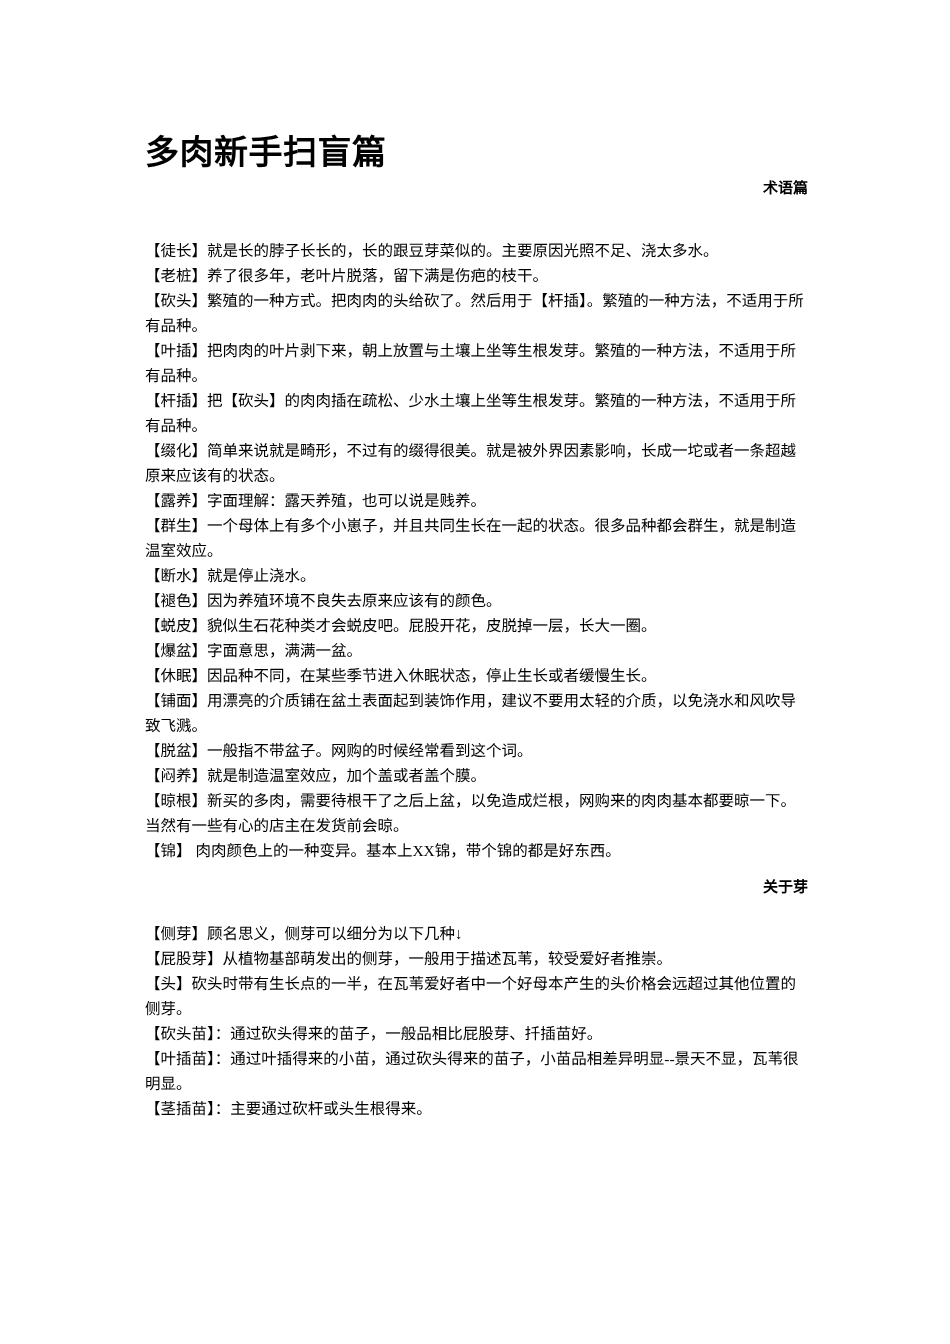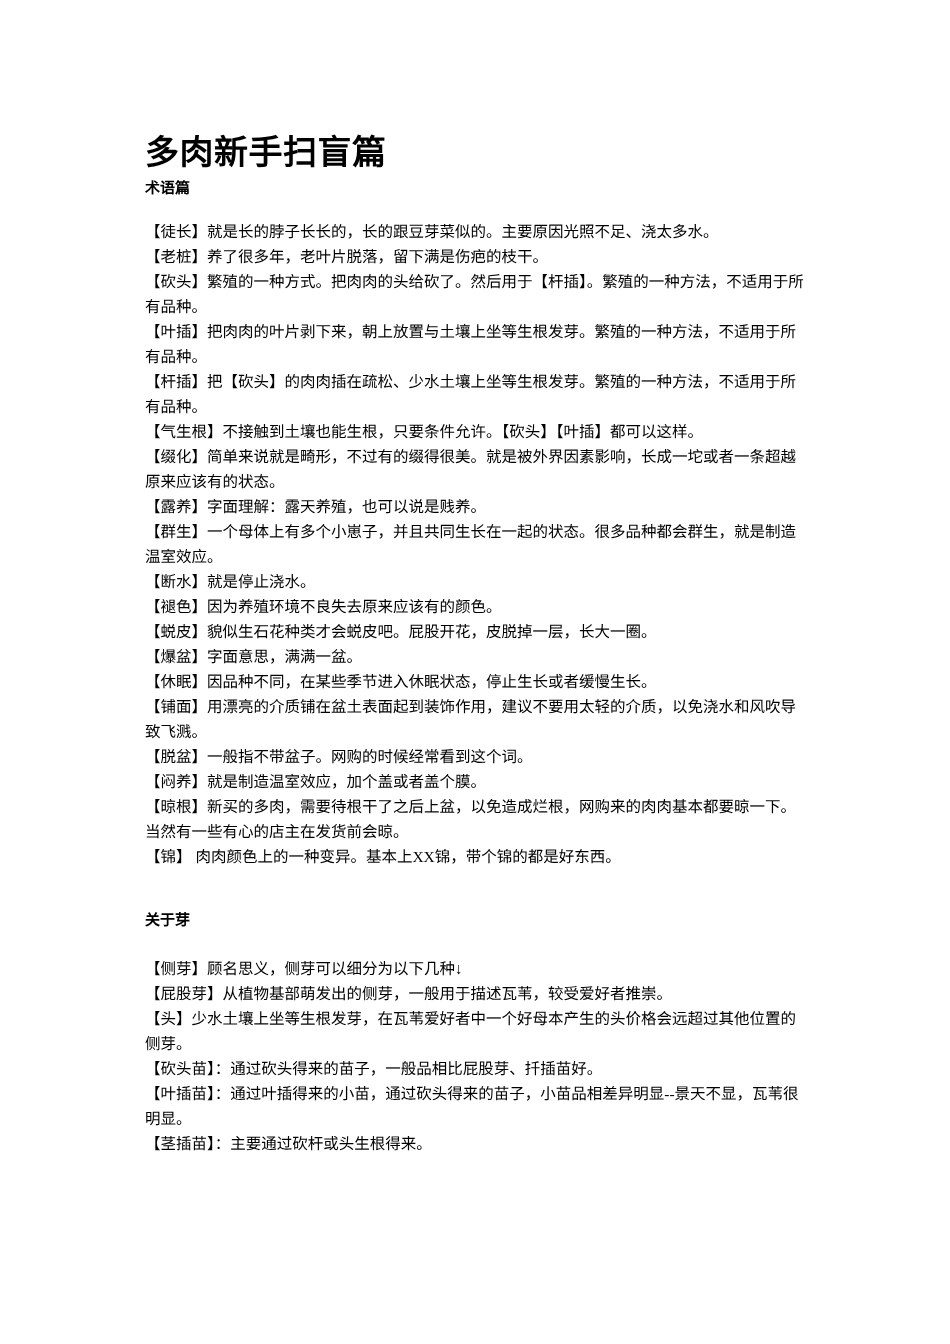--- a/index.html
+++ b/index.html
@@ -28,27 +28,27 @@
     font-size: 34px;
     line-height: 38px;
     letter-spacing: 0.5px;
   }
   .section-heading {
     margin: 7px 0 0 0;
     font-family: "Liberation Sans", "DejaVu Sans", sans-serif;
     font-weight: bold;
     font-size: 15px;
     line-height: 19px;
+    text-align: right;
   }
   .section-heading.second {
-    margin-top: 43px;
-    font-family: Liberation Mono, monospace;
+    margin-top: 14px;
   }
   .entries {
-    margin-top: 22px;
+    margin-top: 41px;
   }
   .entries.second {
     margin-top: 25px;
   }
   .entry {
     margin: 0;
     padding: 0;
     font-size: 15.5px;
     line-height: 25px;
     text-align: left;
@@ -63,40 +63,39 @@
   <h1 class="doc-title">多肉新手扫盲篇</h1>
 
   <h2 class="section-heading">术语篇</h2>
 
   <div class="entries first">
       <p class="entry">【徒长】就是长的脖子长长的，长的跟豆芽菜似的。主要原因光照不足、浇太多水。</p>
       <p class="entry">【老桩】养了很多年，老叶片脱落，留下满是伤疤的枝干。</p>
       <p class="entry">【砍头】繁殖的一种方式。把肉肉的头给砍了。然后用于【杆插】。繁殖的一种方法，不适用于所有品种。</p>
       <p class="entry">【叶插】把肉肉的叶片剥下来，朝上放置与土壤上坐等生根发芽。繁殖的一种方法，不适用于所有品种。</p>
       <p class="entry">【杆插】把【砍头】的肉肉插在疏松、少水土壤上坐等生根发芽。繁殖的一种方法，不适用于所有品种。</p>
-      <p class="entry">【气生根】不接触到土壤也能生根，只要条件允许。【砍头】【叶插】都可以这样。</p>
       <p class="entry">【缀化】简单来说就是畸形，不过有的缀得很美。就是被外界因素影响，长成一坨或者一条超越原来应该有的状态。</p>
       <p class="entry">【露养】字面理解：露天养殖，也可以说是贱养。</p>
       <p class="entry">【群生】一个母体上有多个小崽子，并且共同生长在一起的状态。很多品种都会群生，就是制造温室效应。</p>
       <p class="entry">【断水】就是停止浇水。</p>
       <p class="entry">【褪色】因为养殖环境不良失去原来应该有的颜色。</p>
       <p class="entry">【蜕皮】貌似生石花种类才会蜕皮吧。屁股开花，皮脱掉一层，长大一圈。</p>
       <p class="entry">【爆盆】字面意思，满满一盆。</p>
       <p class="entry">【休眠】因品种不同，在某些季节进入休眠状态，停止生长或者缓慢生长。</p>
       <p class="entry">【铺面】用漂亮的介质铺在盆土表面起到装饰作用，建议不要用太轻的介质，以免浇水和风吹导致飞溅。</p>
       <p class="entry">【脱盆】一般指不带盆子。网购的时候经常看到这个词。</p>
       <p class="entry">【闷养】就是制造温室效应，加个盖或者盖个膜。</p>
       <p class="entry">【晾根】新买的多肉，需要待根干了之后上盆，以免造成烂根，网购来的肉肉基本都要晾一下。当然有一些有心的店主在发货前会晾。</p>
       <p class="entry">【锦】 肉肉颜色上的一种变异。基本上XX锦，带个锦的都是好东西。</p>
     </div>
 
   <h2 class="section-heading second">关于芽</h2>
 
   <div class="entries second">
       <p class="entry">【侧芽】顾名思义，侧芽可以细分为以下几种↓</p>
       <p class="entry">【屁股芽】从植物基部萌发出的侧芽，一般用于描述瓦苇，较受爱好者推崇。</p>
-      <p class="entry">【头】少水土壤上坐等生根发芽，在瓦苇爱好者中一个好母本产生的头价格会远超过其他位置的侧芽。</p>
+      <p class="entry">【头】砍头时带有生长点的一半，在瓦苇爱好者中一个好母本产生的头价格会远超过其他位置的侧芽。</p>
       <p class="entry">【砍头苗】：通过砍头得来的苗子，一般品相比屁股芽、扦插苗好。</p>
       <p class="entry">【叶插苗】：通过叶插得来的小苗，通过砍头得来的苗子，小苗品相差异明显--景天不显，瓦苇很明显。</p>
       <p class="entry">【茎插苗】：主要通过砍杆或头生根得来。</p>
     </div>
 
 </div>
 
 </body></html>

